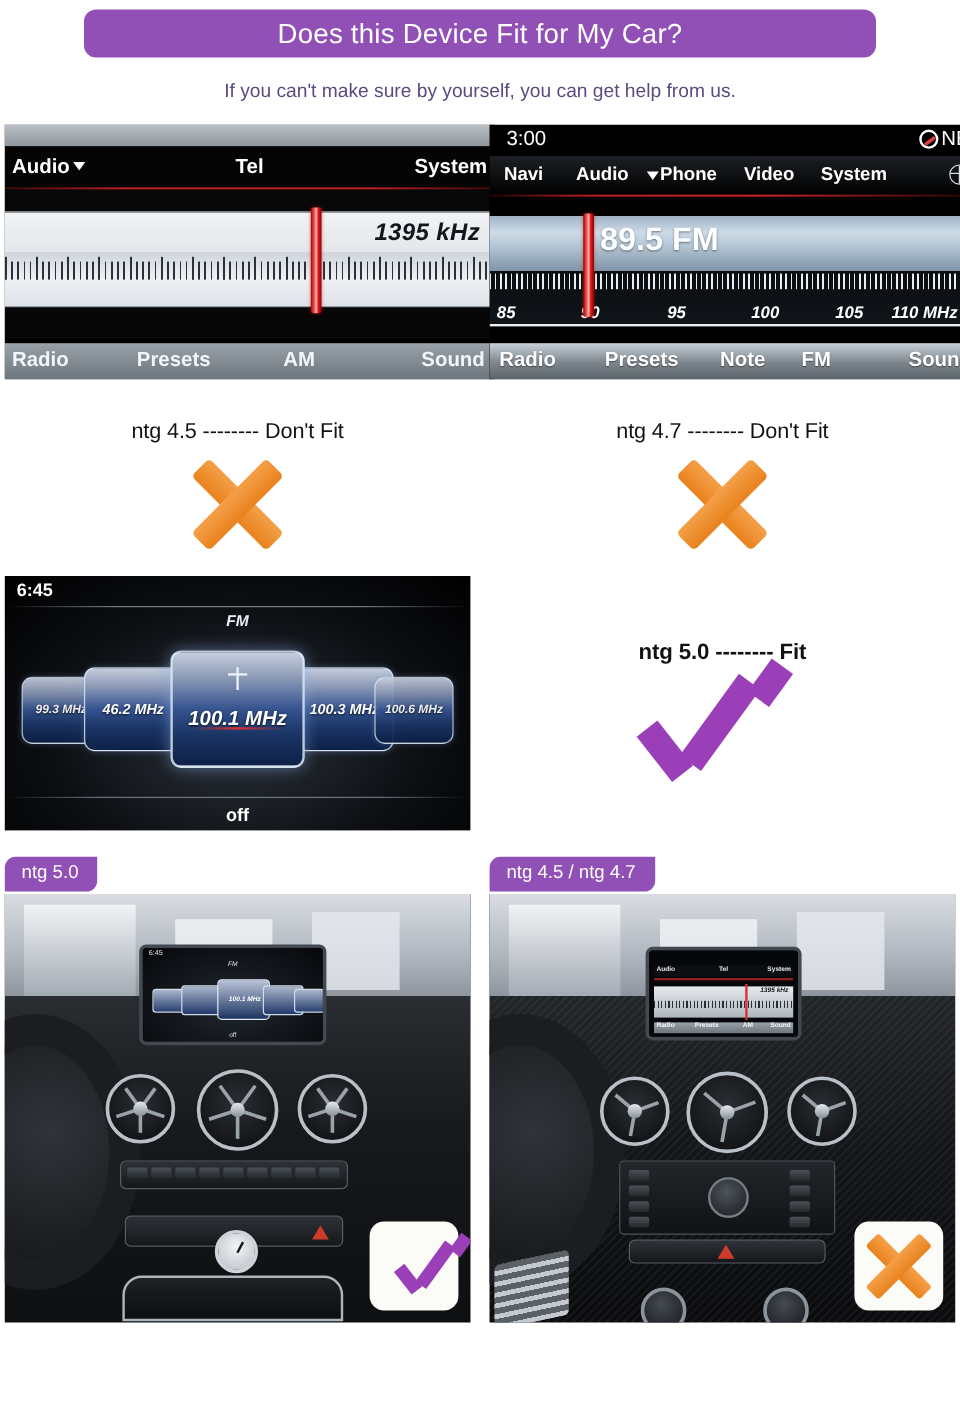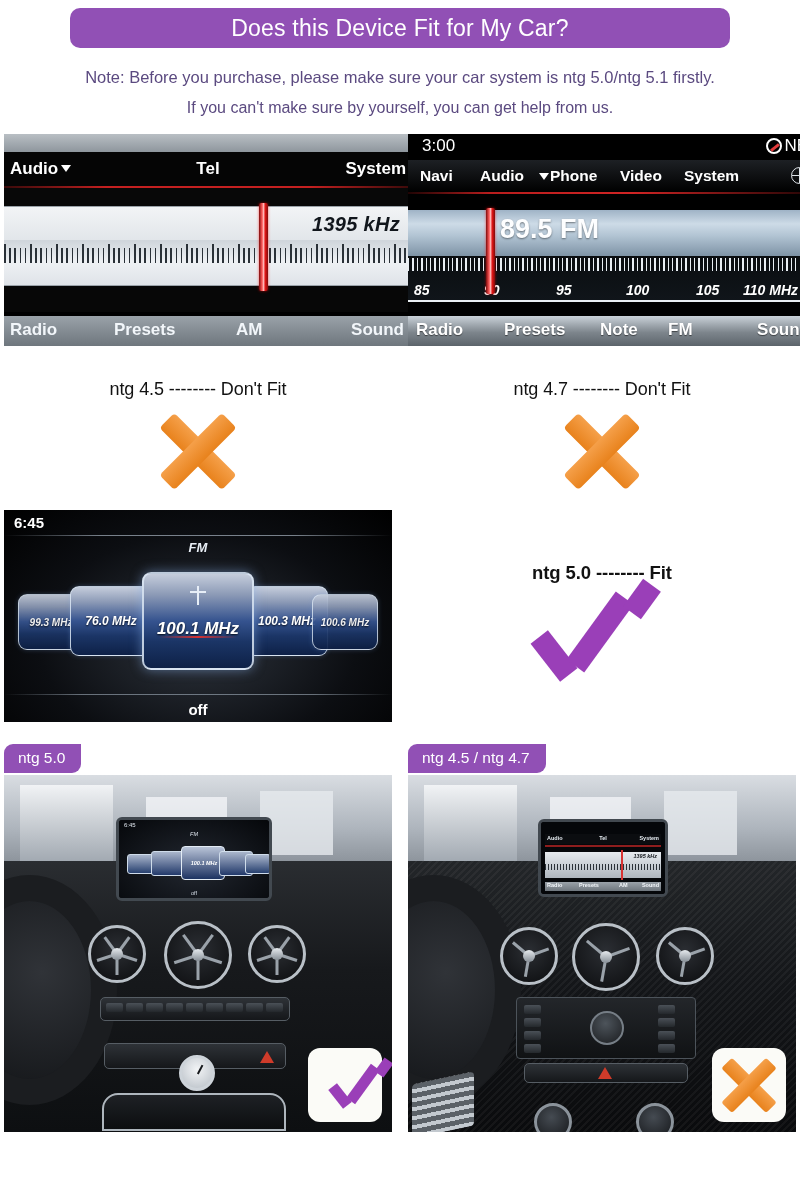--- a/index.html
+++ b/index.html
@@ -488,21 +488,20 @@
   .stamp .xmark { transform: scale(.72); margin: 0; }
 </style>
 </head>
 <body>
 
 <div class="header-wrap">
   <div class="header-banner">Does this Device Fit for My Car?</div>
 </div>
 
 <div class="note-block">
-  <div class="note-line">Note: Before you purchase, please make sure your car system is ntg 5.0/ntg 5.1 firstly.</div>
   <div class="note-line l2">If you can't make sure by yourself, you can get help from us.</div>
 </div>
 
 <div class="row" style="margin-top:12px;">
 
   <div class="col">
     <div class="screen">
       <div class="n45-top"></div>
       <div class="n45-menu">
         <span class="m-audio"><span>Audio</span><i class="tri-down"></i></span>
@@ -599,21 +598,21 @@
     <div class="n50">
       <span class="clock50">6:45</span>
       <div class="hline-top"></div>
       <span class="band50">FM</span>
 
       <div class="carousel">
         <div class="tile t-far" style="left:14px;">
           <span class="lbl">99.3 MHz</span>
         </div>
         <div class="tile t-mid" style="left:66px;">
-          <span class="lbl">76.0 MHz</span>
+          <span class="lbl">46.2 MHz</span>
         </div>
         <div class="tile t-ctr" style="left:138px;">
           <i class="ant-icon"></i>
           <span class="lbl">100.1 MHz</span>
           <i class="redline"></i>
         </div>
         <div class="tile t-mid" style="left:242px;">
           <span class="lbl">100.3 MHz</span>
         </div>
         <div class="tile t-far" style="left:308px;">

